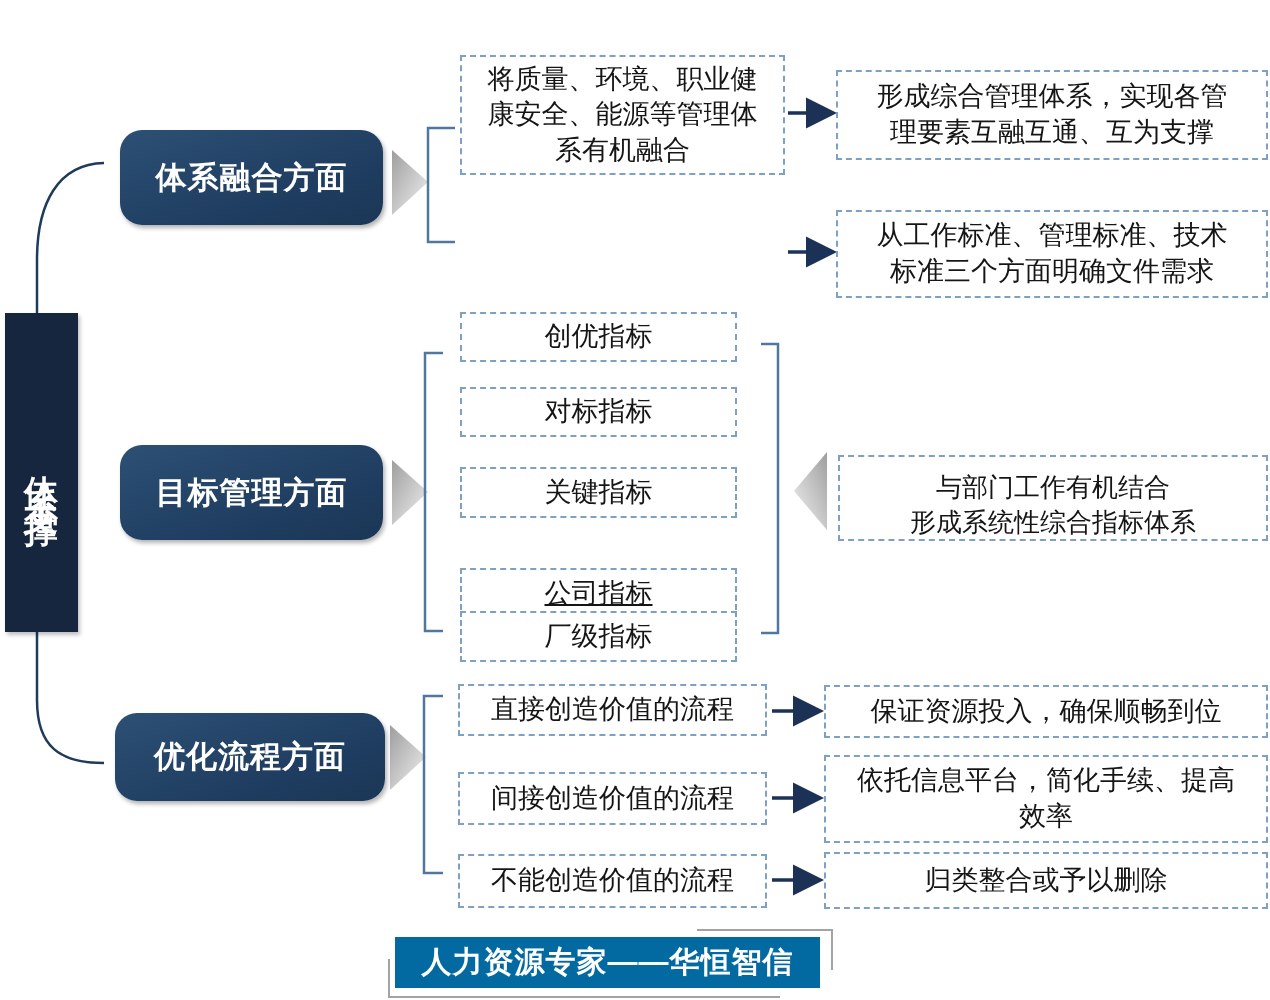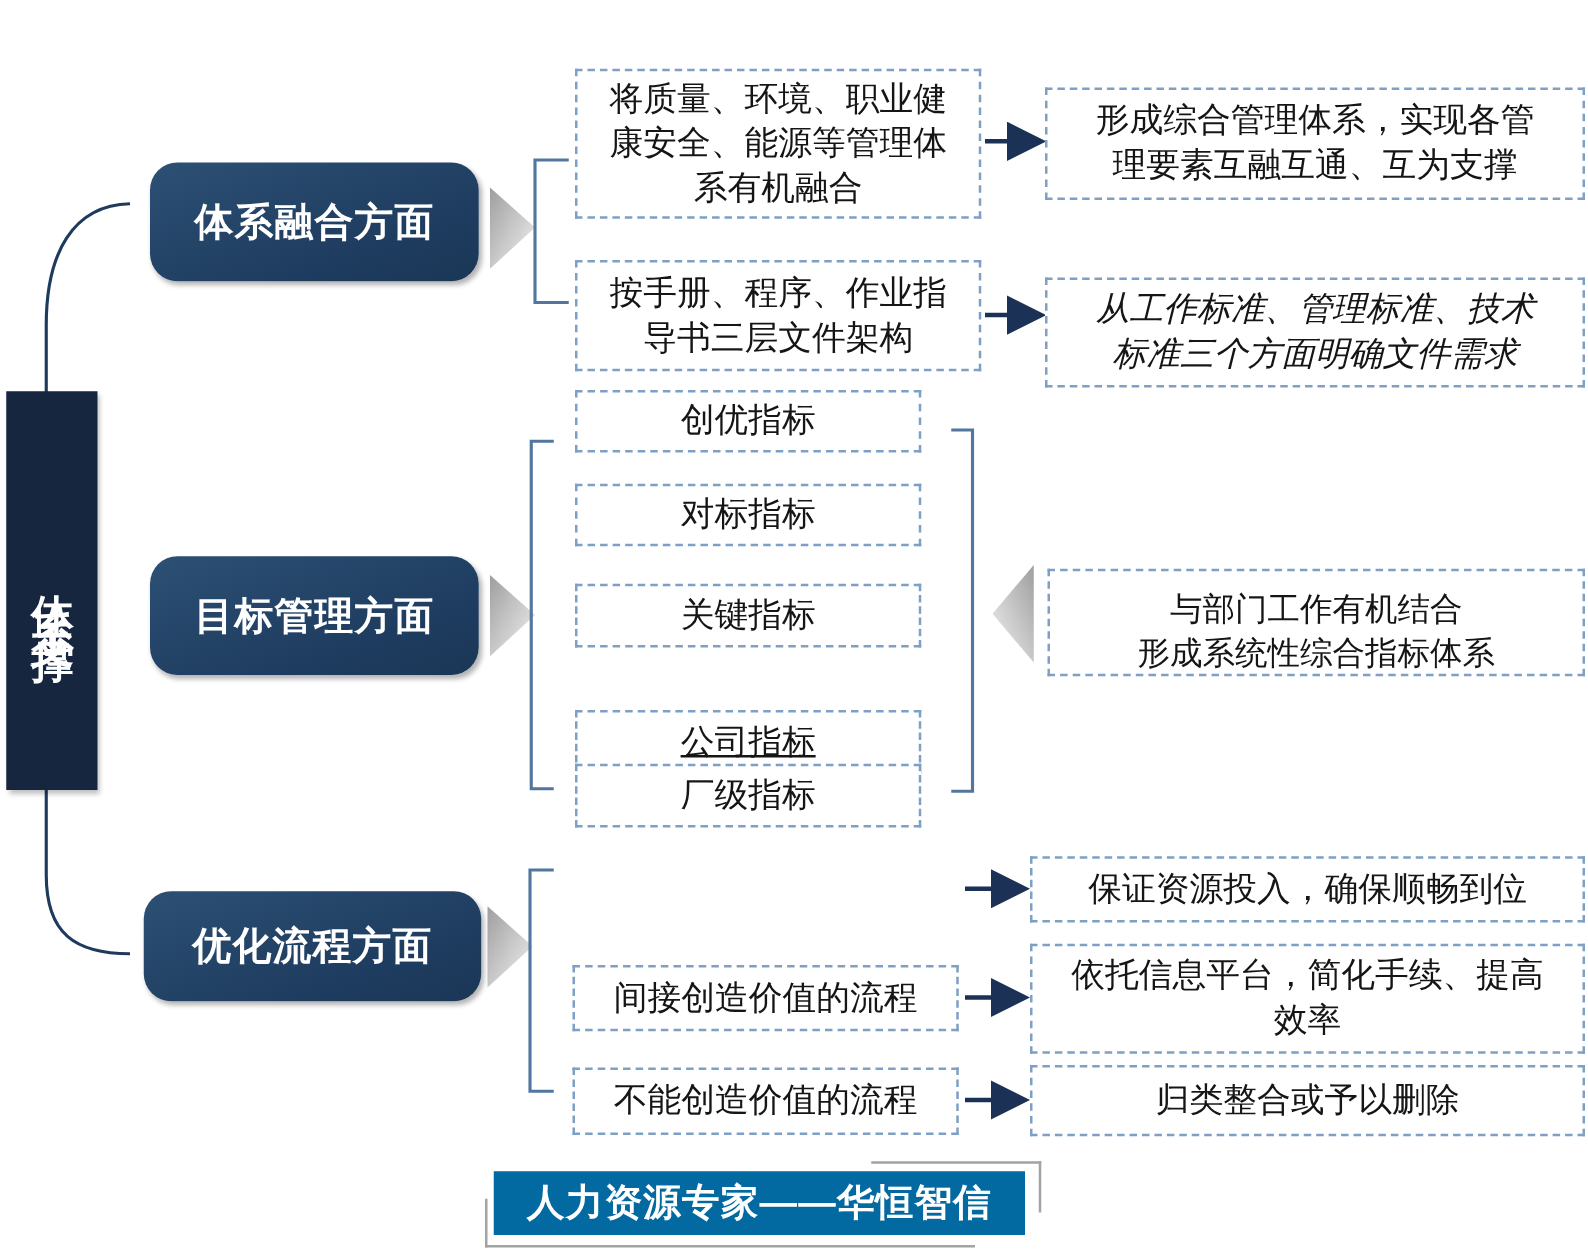--- a/index.html
+++ b/index.html
@@ -99,29 +99,25 @@
   </div>
 
   <div class="main-box" style="left:120px;top:130px;">
     <span>体系融合方面</span>
   </div>
   <div class="dashed-box preline" style="left:460px;top:55px;width:321px;height:116px;">
     <span>将质量、环境、职业健
 康安全、能源等管理体
 系有机融合</span>
   </div>
-  <div class="dashed-box preline" style="left:460px;top:208px;width:321px;height:85px;">
-    <span>按手册、程序、作业指
-导书三层文件架构</span>
-  </div>
   <div class="dashed-box preline" style="left:836px;top:70px;width:428px;height:86px;">
     <span>形成综合管理体系，实现各管
 理要素互融互通、互为支撑</span>
   </div>
-  <div class="dashed-box preline" style="left:836px;top:222px;width:428px;height:84px;font-style:italic;">
+  <div class="dashed-box preline" style="left:836px;top:210px;width:428px;height:84px;">
     <span>从工作标准、管理标准、技术
 标准三个方面明确文件需求</span>
   </div>
 
   <div class="main-box" style="left:120px;top:445px;">
     <span>目标管理方面</span>
   </div>
   <div class="dashed-box" style="left:460px;top:312px;width:273px;height:46px;">
     <span>创优指标</span>
   </div>
@@ -138,20 +134,23 @@
     <span>厂级指标</span>
   </div>
   <div class="dashed-box preline" style="left:838px;top:455px;width:426px;height:82px;font-size:26px;align-items:flex-end;">
     <span>与部门工作有机结合
 形成系统性综合指标体系</span>
   </div>
 
   <div class="main-box" style="left:115px;top:713px;width:270px;height:88px;">
     <span>优化流程方面</span>
   </div>
+  <div class="dashed-box" style="left:458px;top:684px;width:305px;height:48px;">
+    <span>直接创造价值的流程</span>
+  </div>
   <div class="dashed-box" style="left:458px;top:772px;width:305px;height:49px;">
     <span>间接创造价值的流程</span>
   </div>
   <div class="dashed-box" style="left:458px;top:854px;width:305px;height:50px;">
     <span>不能创造价值的流程</span>
   </div>
   <div class="dashed-box" style="left:824px;top:685px;width:440px;height:49px;">
     <span>保证资源投入，确保顺畅到位</span>
   </div>
   <div class="dashed-box preline" style="left:824px;top:755px;width:440px;height:84px;">

